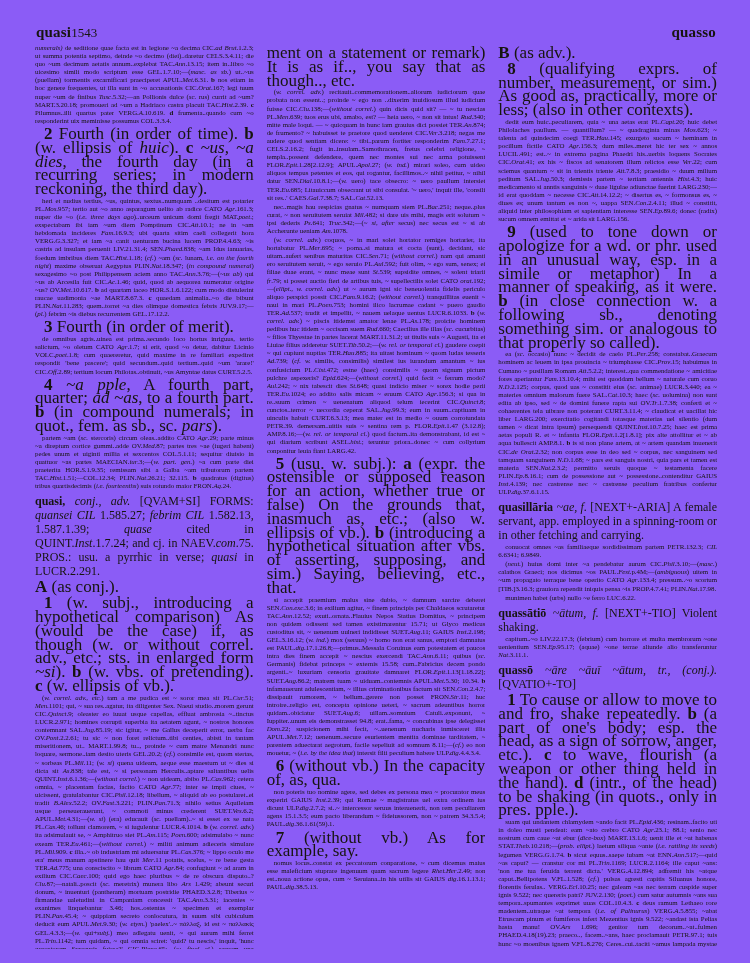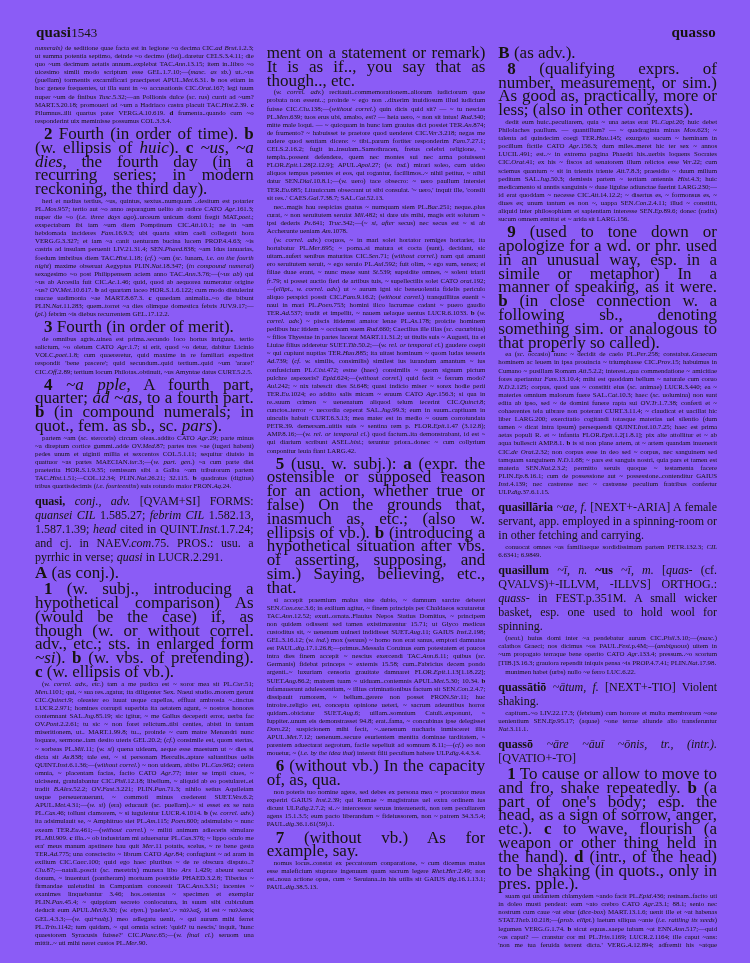--- a/index.html
+++ b/index.html
@@ -47,21 +47,21 @@
   </div>
   <div class="cols">
     <div class="col">
         <p class="cite noind"><i>numerals)</i> de seditione quae facta est in legione ~a decima CIC.<i>ad Brut</i>.1.2.3; ut summa potentia septimo, deinde ~o decimo (diei)..daretur CELS.3.4.11; die quo ~um decimum aetatis annum..explebat TAC.<i>Ann</i>.13.15; item in..libro ~o uicesimo simili modo scriptum esse GEL.1.7.10;—(<i>masc. as sb.</i>) ut..~us (puellam) tormentis excarnificari praeciperet APUL.<i>Met</i>.6.31. <b>b</b> nos etiam in hoc genere frequentes, ut illa sunt in ~o accusationis CIC.<i>Orat</i>.167; legi tuum nuper ~um de finibus <i>Tusc</i>.5.32;—an Pollionis dulce (<i>sc.</i> rus) currit ad ~um? MART.3.20.18; promoueri ad ~um a Hadriaco castra placuit TAC.<i>Hist</i>.2.39. <b>c</b> Pilumnus..illi quartus pater VERG.<i>A</i>.10.619. <b>d</b> frumenta..quando cum ~o responderint uix meminisse possumus COL.3.3.4.</p>
         <p class="def"><b>2</b> Fourth (in order of time). <b>b</b> (w. ellipsis of <i>huic</i>). <b>c</b> <i>~us, ~a dies</i>, the fourth day (in a recurring series; in modern reckoning, the third day).</p>
         <p class="cite">heri et nudius tertius, ~us, quintus, sextus..numquam ..desitum est potarier PL.<i>Mos</i>.957; tertio aut ~o anno asparagum uelito ab radice CATO <i>Agr</i>.161.3; nuper die ~o (<i>i.e. three days ago</i>)..urceum unicum domi fregit MAT.<i>poet</i>.; exspectabam ibi iam ~um diem Pomptinum CIC.<i>Att</i>.10.1; ne in ~am hebdomada incideres <i>Fam</i>.16.9.3; ubi quarta sitim caeli collegerit hora VERG.<i>G</i>.3.327; et iam ~a canit uenturam bucina lucem PROP.4.4.63; ~is castris ad insulam peruenit LIV.21.31.4; SEN.<i>Phaed</i>.838; ~am Idus ianuarias, foedum imbribus diem TAC.<i>Hist</i>.1.18; (<i>cf.</i>) ~am (<i>sc.</i> lunam, <i>i.e. on the fourth night</i>) maxime obseruat Aegyptus PLIN.<i>Nat</i>.18.347; (<i>in compound numeral</i>) sexagesimo ~o post Philippensem aciem anno TAC.<i>Ann</i>.3.76;—(~<i>us ab</i>) qui ~us ab Arcesila fuit CIC.<i>Ac</i>.1.46; quid, quod ab aequorea numeratur origine ~us? OV.<i>Met</i>.10.617. <b>b</b> ad quartam iaceo HOR.<i>S</i>.1.6.122; cum modo distulerint raucae uadimonia ~ae MART.8.67.3. <b>c</b> quaedam animalia..~o die bibunt PLIN.<i>Nat</i>.11.283; quem..torret ~a dies olimque domestica febris JUV.9.17;—(<i>pl.</i>) febrim ~is diebus recurrentem GEL.17.12.2.</p>
         <p class="def"><b>3</b> Fourth (in order of merit).</p>
         <p class="cite">de omnibus agris..uinea est prima..secundo loco hortus inriguus, tertio salictum, ~o oletum CATO <i>Agr</i>.1.7; si erit, quod ~o detur, dabitur Licinio VOLC.<i>poet</i>.1.8; cum quaereretur, quid maxime in re familiari expediret respondit 'bene pascere'; quid secundum..quid tertium..quid ~um 'arare!' CIC.<i>Off</i>.2.89; tertium locum Philotas..obtinuit, ~us Amyntae datus CURT.5.2.5.</p>
         <p class="def"><b>4</b> <i>~a pple</i>, A fourth part, quarter; <i>ad ~as</i>, to a fourth part. <b>b</b> (in compound numerals; in quot., fem. as sb., sc. <i>pars</i>).</p>
         <p class="cite">partem ~am (<i>sc.</i> stercoris) circum oleas..addito CATO <i>Agr</i>.29; parte minus ~a direptum cortice gummi..adde OV.<i>Med</i>.87; partes tres ~ae (iugeri habent) pedes unum et uiginti millia et sexcentos COL.5.1.11; sequitur diuisio in quattuor ~as partes MAECIAN.<i>iur</i>.3;—(<i>w. part. gen.</i>) ~a cum parte diei praeterita HOR.<i>S</i>.1.9.35; remissam sibi a Galba ~am tributorum partem TAC.<i>Hist</i>.1.51;—COL.12.34; PLIN.<i>Nat</i>.26.21; 32.115. <b>b</b> quadratus (digitus) tribus quartisdecimis (<i>i.e. fourteenths</i>) suis rotundo maior FRON.<i>Aq</i>.24.</p>
-        <p class="entry"><b>quasi,</b> <i>conj., adv.</i> [QVAM+SI] FORMS: <i>quansei CIL</i> 1.585.27; <i>febrim CIL</i> 1.582.13, 1.587.1.39; <i>head</i> cited in QUINT.<i>Inst</i>.1.7.24; and cj. in NAEV.<i>com</i>.75. PROS.: usu. a pyrrhic in verse; <i>quasi</i> in LUCR.2.291.</p>
+        <p class="entry"><b>quasi,</b> <i>conj., adv.</i> [QVAM+SI] FORMS: <i>quansei CIL</i> 1.585.27; <i>febrim CIL</i> 1.582.13, 1.587.1.39; <i>quase</i> cited in QUINT.<i>Inst</i>.1.7.24; and cj. in NAEV.<i>com</i>.75. PROS.: usu. a pyrrhic in verse; <i>quasi</i> in LUCR.2.291.</p>
         <p class="def noind"><b>A</b> (as conj.).</p>
         <p class="def"><b>1</b> (w. subj., introducing a hypothetical comparison) As (would be the case) if, as though (w. or without correl. adv., etc.; sts. in enlarged form <i>~si</i>). <b>b</b> (w. vbs. of pretending). <b>c</b> (w. ellipsis of vb.).</p>
         <p class="cite">(<i>w. correl. adv., etc.</i>) tam a me pudica est ~ soror mea sit PL.<i>Cur</i>.51; <i>Men</i>.1101; qui, ~ sua res..agatur, ita diligenter Sex. Naeui studio..morem gerunt CIC.<i>Quinct</i>.9; oleaster eo iuuat usque capellas, effluat ambrosia ~..tinctus LUCR.2.971; homines corrupti superbia ita aetatem agunt, ~ nostros honores contemnant SAL.<i>Jug</i>.85.19; sic igitur, ~ me Gallus deceperit error, uerba fac OV.<i>Pont</i>.2.2.61; tu sic ~ non foret relictum..tibi centies, abisti in tantam miseritionem, ut.. MART.1.99.8; tu.., proinde ~ cum matre Menandri nunc loquare, sermone..iam desito uteris GEL.20.2; (<i>cf.</i>) consimile est, quom stertas, ~ sorbeas PL.<i>Mil</i>.11; (<i>w. si</i>) quena uideam, aeque esse maestum ut ~ dies si dicta sit <i>As</i>.838; tale est, ~ si personam Herculis..aptare saltantibus uelis QUINT.<i>Inst</i>.6.1.36;—(<i>without correl.</i>) ~ non uideam, abibo PL.<i>Cas</i>.962; cetera omnia, ~ placentam facias, facito CATO <i>Agr</i>.77; inter se impii ciues, ~ uicissent, gratulabantur CIC.<i>Phil</i>.12.18; libellum, ~ aliquid ab eo postularet..ei tradit <i>B.Alex</i>.52.2; OV.<i>Fast</i>.3.221; PLIN.<i>Pan</i>.71.3; nihilo setius Aquileiam usque perseuerauerunt, ~ commoti minus crederent SUET.<i>Ves</i>.6.2; APUL.<i>Met</i>.4.31;—(<i>w. si</i>) (era) educauit (<i>sc.</i> puellam)..~ si esset ex se nata PL.<i>Cas</i>.46; tollunt clamorem, ~ si iugulentur LUCR.4.1014. <b>b</b> (<i>w. correl. adv.</i>) ita adsimulauit se, ~ Amphitruo siet PL.<i>Am</i>.115; <i>Poen</i>.600; adsimulabo ~ nunc exeam TER.<i>Eu</i>.461;—(<i>without correl.</i>) ~ militi animum adieceris simulare PL.<i>Mil</i>.909. <b>c</b> illa..~ ob industriam mi aduersatur PL.<i>Cas</i>.376; ~ lippo oculo me era' meus manum apstinere hau quit <i>Mer</i>.11 potatis, scelus, ~ re bene gesta TER.<i>Ad</i>.775; una consciscito ~ librum CATO <i>Agr</i>.84; confugiunt ~ ad aram in exilium CIC.<i>Caec</i>.100; quid ego haec pluribus ~ de re obscura disputo..? <i>Clu</i>.87;—natali..poscit (<i>sc.</i> meretrix) munera libo <i>Ars</i> 1.429; abeunt securi donum, ~ inuenturi (pantheram) mortuam postridie PHAED.3.2.8; Tiberius ~ firmandae ualetudini in Campaniam concessit TAC.<i>Ann</i>.3.31; iacentes ~ exanimes linquebantur 3.46; hos..ostentas ~ specimen et exemplar PLIN.<i>Pan</i>.45.4; ~ quippiam secreto conlocutura, in suum sibi cubiculum deducit eum APUL.<i>Met</i>.9.30; (<i>w. etym.</i>) 'paelex'..~ πάλλαξ, id est ~ παλλακίς GEL.4.3.3;—(<i>w.</i> qui+<i>subj.</i>) meo adlegatu uenit, ~ qui aurum mihi ferret PL.<i>Trin</i>.1142; tum quidam, ~ qui omnia sciret: 'quid? tu nescis,' inquit, 'hunc quaestorem Syracusis fuisse?' CIC.<i>Planc</i>.65;—(<i>w. final cl.</i>) seruom una mittit..~ uti mihi neret custos PL.<i>Mer</i>.90.</p>
         <p class="def"><b>2</b> (w. subj., introducing an ironical com-</p>
       </div>
     <div class="col">
         <p class="def noind">ment on a statement or remark) It is as if.., you say that as though.., etc.</p>
         <p class="cite">(<i>w. correl. adv.</i>) recitauit..commemorationem..aliorum iudiciorum quae probata non essent..; proinde ~ ego non ..dixerim inuidiosum illud iudicium fuisse CIC.<i>Clu</i>.138;—(<i>without correl.</i>) quin dicis quid sit? — ~ tu nescias PL.<i>Men</i>.639; tuos erus ubi, amabo, est? — heia uero, ~ non sit intus! <i>Rud</i>.340; mitte male loqui. — ~ quicquam in hunc iam grauius dici possiet TER.<i>An</i>.874; de frumento? ~ habuisset te praetore quod uenderet CIC.<i>Ver</i>.3.218; negas me audere quod sentiam dicere: ~ tibi..parum fortiter responderim <i>Fam</i>.7.27.1; CELS.2.16.2; fugit in..insulam..Samothracen, fretus celebri religione, ~ templa..possent defendere, quem nec montes sui nec arma potuissent FLOR.<i>Epit</i>.1.28[2.12.9]; APUL.<i>Apol</i>.27; (<i>w. ind.</i>) mirari soleo, cum uideo aliquos tempus petentes et eos, qui rogantur, facillimos..~ nihil petitur, ~ nihil datur SEN.<i>Dial</i>.10.8.1;—(<i>w.</i> uero) tace obsecro: ~ uero paullum intersiet TER.<i>Eu</i>.685; Litauiccum obsecrant ut sibi consulat. '~ uero,' inquit ille, 'consili sit res..' CAES.<i>Gal</i>.7.38.7; SAL.<i>Cat</i>.52.13.</p>
         <p class="cite">nec..magis hau respicias gnatus ~ numquam siem PL.<i>Bac</i>.251; neque..plus curat, ~ non seruitutem seruiat <i>Mil</i>.482; si dare uis mihi, magis erit solutum ~ ipsi dederis <i>Ps</i>.641; <i>Truc</i>.342;—(~ <i>si, after</i> secus) nec secus est ~ si ab Accherunte ueniam <i>Am</i>.1078.</p>
         <p class="cite">(<i>w. correl. adv.</i>) coquos, ~ in mari solet hortator remiges hortarier, ita hortabatur PL.<i>Mer</i>.695; ~ poma..si matura et cocta (sunt), decidant, sic uitam..aufert senibus maturitas CIC.<i>Sen</i>.71; (<i>without correl.</i>) nam qui amanti ero seruitutem seruit, ~ ego seruio PL.<i>Aul</i>.592; fuit olim, ~ ego sum, senex; ei filiae duae erant, ~ nunc meae sunt <i>St</i>.539; supsidite omnes, ~ solent triarii <i>fr</i>.79; si posset auctio fieri de artibus tuis, ~ supellectilis solet CATO <i>orat</i>.192;—(<i>ellipt., w. correl. adv.</i>) ut ~ aurum igni sic beneuolentia fidelis periculo aliquo perspici possit CIC.<i>Fam</i>.9.16.2; (<i>without correl.</i>) tranquillitas euenit ~ naui in mari PL.<i>Poen</i>.753; homini ilico lacrumae cadant ~ puero gaudio TER.<i>Ad</i>.537; trudit et impellit, ~ nauem uelaque uentus LUCR.6.1033. <b>b</b> (<i>w. correl. adv.</i>) ~ piscis itidemst amator lenae PL.<i>As</i>.178; proicite hominem pedibus huc itidem ~ occisam suem <i>Rud</i>.660; Caecilius ille illas (<i>sc.</i> cucurbitas) ~ filios Thyestae in partes lacerat MART.11.31.2; ut titulis suis ~ Augusti, ita et Liuiae filius adderetur SUET.<i>Tib</i>.50.2;—(<i>w. rel. or temporal cl.</i>) gaudere coepit ~ qui cupiunt nuptias TER.<i>Hau</i>.885; ita uitast hominum ~ quom ludas tesseris <i>Ad</i>.739; (<i>cf. w.</i> similis, consimilis) similest ius iurandum amantum ~ ius confusicium PL.<i>Cist</i>.472; estne (haec) consimilis ~ quom signum pictum pulchre aspexeris? <i>Epid</i>.624;—(<i>without correl.</i>) quid fecit ~ ferrum modo? <i>Aul</i>.242; ~ nix tabescit dies <i>St</i>.648; quasi indicio miser ~ sorex hodie perii TER.<i>Eu</i>.1024; eo addito salis micam ~ eruum CATO <i>Agr</i>.156.3; si qua in re..suum crimen ~ uenenatum aliquod telum iecerint CIC.<i>Quinct</i>.8; cunctos..terror ~ uecordia ceperat SAL.<i>Jug</i>.99.3; eum in suum..captiuam in uinculis habuit CURT.6.3.13; mea mater est in medio ~ ouum corrotundata PETR.39. demersam..uitiis suis ~ sentina rem p. FLOR.<i>Epit</i>.1.47 (3.12.8); AMP.8.16;—(<i>w. rel. or temporal cl.</i>) quod factum..ita demonstrabant, id est ~ qui diarium scribunt ASEL.<i>hist</i>.; teruntur priora..donec ~ cum collyrium conponitur leuia fiant LARG.42.</p>
@@ -73,23 +73,22 @@
         <p class="cite">nomus locus..constat ex peccatorum conparatione, ~ cum dicemus maius esse maleficium stuprare ingenuum quam sacrum legere <i>Rhet.Her</i>.2.49; non est..noua actione opus, cum ~ Seruiana..in his utilis sit GAIUS <i>dig</i>.16.1.13.1; PAUL.<i>dig</i>.38.5.13.</p>
       </div>
     <div class="col">
         <p class="def noind"><b>B</b> (as adv.).</p>
         <p class="def"><b>8</b> (qualifying exprs. of number, measurement, or sim.) As good as, practically, more or less; (also in other contexts).</p>
         <p class="cite">dedit eum huic..peculiarem, quia ~ una aetas erat PL.<i>Capt</i>.20; huic debet Philolaches paullum. — quantillum? — ~ quadraginta minas <i>Mos</i>.623; ~ talenta ad quindecim coegi TER.<i>Hau</i>.145; exurgeto sucum ~ heminam in pocillum fictile CATO <i>Agr</i>.156.3; dum miles..meret hic ter sex ~ annos LUCIL.491; est..~ in extrema pagina Phaedri his..uerbis loquens Socrates CIC.<i>Orat</i>.41; ex his ~ fiscos ad senatorem illum relictos esse <i>Ver</i>.22; cum sciemus quantum ~ sit in trientis triente <i>Att</i>.7.8.3; praesidio ~ duum milium peditum SAL.<i>Jug</i>.50.3; demissis partem ~ tertiam antennis <i>Hist</i>.4.3; huic medicamento si anntis sanguinis ~ duae ligulae adiunctae fuerint LARG.230;—id erat quoddam ~ necesse CIC.<i>Att</i>.14.12.2; ~ disertus es, ~ formonsus es, ~ diues es; unum tantum es non ~, uappa SEN.<i>Con</i>.2.4.11; illud ~ constitit, aliquid inter philosophiam et sapientiam interesse SEN.<i>Ep</i>.89.6; donec (radix) sucum omnem emittat et ~ arida sit LARG.156.</p>
         <p class="def"><b>9</b> (used to tone down or apologize for a wd. or phr. used in an unusual way, esp. in a simile or metaphor) In a manner of speaking, as it were. <b>b</b> (in close connection w. a following sb., denoting something sim. or analogous to that properly so called).</p>
         <p class="cite">ea (<i>sc.</i> occasio) nunc ~ decidit de caelo PL.<i>Per</i>.258; constabat..Graecum hominem ac leuem in ipsa prouincia ~ triumphasse CIC.<i>Prov</i>.15; habuimus in Cumano ~ pusillam Romam <i>Att</i>.5.2.2; interest..qua commendatione ~ amicitiae fores aperiantur <i>Fam</i>.13.10.4; mihi est quoddam bellum ~ naturale cum coruo <i>N.D</i>.2.125; corpus, quod uas ~ constitit eius (<i>sc.</i> animae) LUCR.3.440; ea ~ materies omnium malorum fuere SAL.<i>Cat</i>.10.3; haec (<i>sc.</i> uolumina) non sunt edita ab ipso, sed ~ de domini funere rapta sui OV.<i>Tr</i>.1.7.38; conferti et ~ cohaerentes tela uibrare non poterant CURT.3.11.4; ~ claudicat et uacillat hic liber LARG.200; exercitatio cogitandi totasque materias uel silentio (dum tamen ~ dicat intra ipsum) persequendi QUINT.<i>Inst</i>.10.7.25; haec est prima aetas populi R. et ~ infantia FLOR.<i>Epit</i>.1.2[1.8.1]; pix alte attollitur et ~ ab aqua bullescit AMP.8.1. <b>b</b> is si non plane artem, at ~ artem quandam inuenerit CIC.<i>de Orat</i>.2.32; non corpus esse in deo sed ~ corpus, nec sanguinem sed tamquam sanguinem <i>N.D</i>.1.68; ~ pars est sanguis nostri, quia pars et tamen est materia SEN.<i>Nat</i>.2.3.2; permitto seruis quoque ~ testamenta facere PLIN.<i>Ep</i>.8.16.1; cum de possessione aut ~ possessione..contenditur GAIUS <i>Inst</i>.4.139; nec castrense nec ~ castrense peculium fratribus confertur ULP.<i>dig</i>.37.6.1.15.</p>
         <p class="entry"><b>quasillāria</b> <i>~ae, f.</i> [NEXT+-ARIA] A female servant, app. employed in a spinning-room or in other fetching and carrying.</p>
         <p class="cite">conuocat omnes ~as familiaeque sordidissimam partem PETR.132.3; <i>CIL</i> 6.6341; 6.9849.</p>
-        <p class="entry"><b>quasillum</b> <i>~ī, n.</i> <b>~us</b> <i>~ī, m.</i> [<i>quas-</i> (cf. QVALVS)+-ILLVM, -ILLVS] ORTHOG.: <i>quass-</i> in FEST.p.351M. A small wicker basket, esp. one used to hold wool for spinning.</p>
         <p class="cite">(<i>neut.</i>) huius domi inter ~a pendebatur aurum CIC.<i>Phil</i>.3.10;—(<i>masc.</i>) calathos Graeci; nos dicimus ~os PAUL.<i>Fest</i>.p.4M;—(<i>ambiguous</i>) uitem in ~um propagato terraque bene operito CATO <i>Agr</i>.133.4; pressum..~o scortum [TIB.]3.16.3; grauiora rependit iniquis pensa ~is PROP.4.7.41; PLIN.<i>Nat</i>.17.98.</p>
         <p class="cite">munimen habet (urbs) nullo ~e ferro LUC.6.22.</p>
         <p class="entry"><b>quassātiō</b> <i>~ātum, f.</i> [NEXT+-TIO] Violent shaking.</p>
         <p class="cite">capitum..~o LIV.22.17.3; (febrium) cum horrore et multa membrorum ~one uenientium SEN.<i>Ep</i>.95.17; (aquae) ~one terrae aliunde alio transferuntur <i>Nat</i>.3.11.1.</p>
-        <p class="entry"><b>quassō</b> <i>~āre ~āuī ~ōnis, tr., (intr.).</i> [QVATIO+-TO]</p>
+        <p class="entry"><b>quassō</b> <i>~āre ~āuī ~ātum, tr., (conj.).</i> [QVATIO+-TO]</p>
         <p class="def"><b>1</b> To cause or allow to move to and fro, shake repeatedly. <b>b</b> (a part of one's body; esp. the head, as a sign of sorrow, anger, etc.). <b>c</b> to wave, flourish (a weapon or other thing held in the hand). <b>d</b> (intr., of the head) to be shaking (in quots., only in pres. pple.).</p>
         <p class="cite">suam qui undantem chlamydem ~ando facit PL.<i>Epid</i>.436; resinam..facito uti in doleo musti pendeat: eam ~ato crebro CATO <i>Agr</i>.23.1; 88.1; senio nec nostrum cum caue ~at ebur (<i>dice-box</i>) MART.13.1.6; uenit ille et ~at habenas STAT.<i>Theb</i>.10.218;—(<i>prob. ellipt.</i>) laetum siliqua ~ante (<i>i.e. rattling its seeds</i>) legumen VERG.<i>G</i>.1.74. <b>b</b> sicut equus..saepe iubam ~at ENN.<i>Ann</i>.517;—quid ~as caput? — cranstur cor mi PL.<i>Trin</i>.1169; LUCR.2.1164; ille caput ~ans: 'non me tua feruida terrent dicta.' VERG.<i>A</i>.12.894; adfremit his ~atque caput..Bellipotens V.FL.1.528; (<i>cf.</i>) pulsas agresti capitis Siluanus honore, florentis ferulas.. VERG.<i>Ecl</i>.10.25; nec galeam ~as nec terram cuspide super ignis 9.522; nec quereris patri? JUV.2.130; (<i>poet.</i>) cum satur autumnis ~ans sua tempora..spumantes exprimet uuas COL.10.4.3. <b>c</b> deus ramum Lethaeo rore madentem..utraque ~at tempora (<i>i.e. of Palinurus</i>) VERG.<i>A</i>.5.855; ~abat Etruscam pinum et fumiferos infert Mezentius ignis 9.522; ~andast ista Pelias hasta manu! OV.<i>Ars</i> 1.696; genitor tum decorum..~at..fulmen PHAED.4.18(19).23; praeco.., facem..~ans, haec proclamauit PETR.97.1; tuis hunc ~o moenibus ignem V.FL.8.276; Ceres..cui..taciti ~amus lampada mystae STAT..4.8.51.  ~anti capite incedit. quisque obuiam huic occesserit irato, uapulabit PL..403; tristes ilico..subducunt lembum capitibus ~antibus .305; CAECIL..271; APUL..4.29; 3.19.</p>
       </div>
   </div>
 </div>
 
 </body></html>

